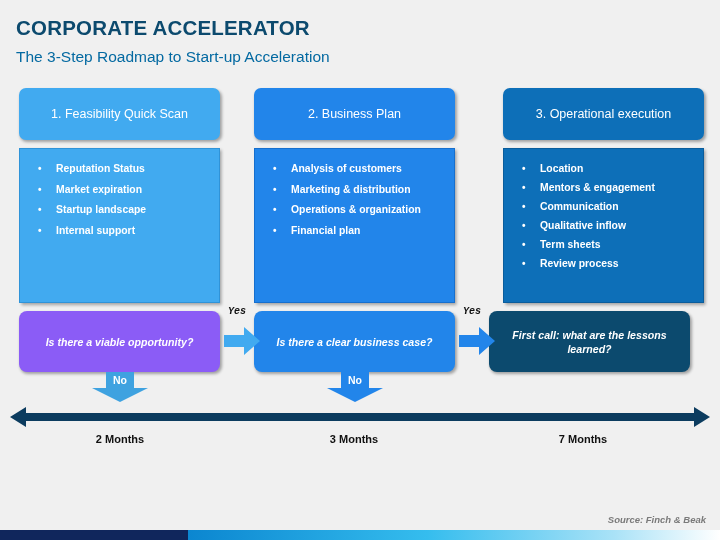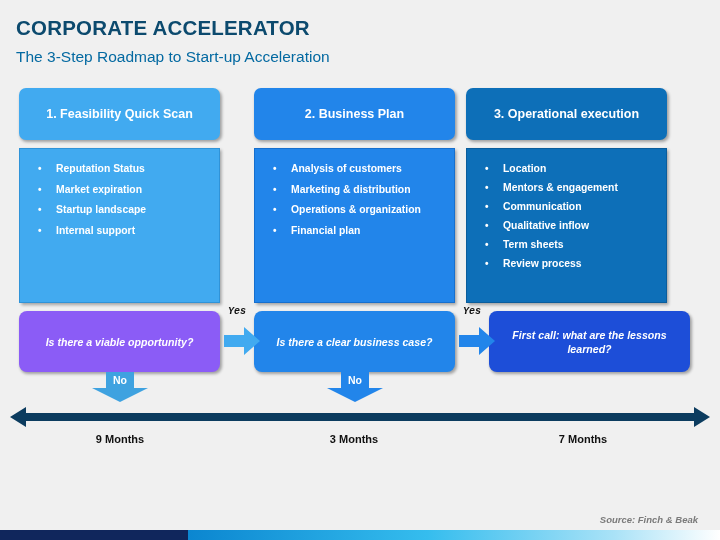--- a/index.html
+++ b/index.html
@@ -33,30 +33,30 @@
     width: 620px;
     font-size: 15.5px;
     font-weight: normal;
     color: #0369a1;
   }
 
   
   .col { position: absolute; top: 88px; width: 201px; }
   #col-0 { left: 19px; }
   #col-1 { left: 254px; }
-  #col-2 { left: 466px; }
+  #col-2 { left: 503px; }
 
   .col-header {
     height: 52px;
     border-radius: 7px;
     display: flex;
     align-items: center;
     justify-content: center;
     color: #ffffff;
-    font-weight: bold;
+    font-weight: normal;
     font-size: 12.5px;
     text-align: center;
     box-shadow: 1.5px 2px 3px rgba(0,0,0,0.33);
     box-sizing: border-box;
     padding: 0 6px;
   }
 
   .col-list {
     margin-top: 8px;
     height: 155px;
@@ -152,21 +152,21 @@
     font-weight: bold;
     color: #111111;
   }
   #m-0 { left: 40px; }
   #m-1 { left: 274px; }
   #m-2 { left: 503px; }
 
   
   #source {
     position: absolute;
-    right: 22px; top: 514px;
+    right: 14px; top: 514px;
     font-size: 9.5px;
     font-style: italic;
     font-weight: bold;
     color: #7a7a7a;
     text-align: right;
   }
   #bottom-bar { position: absolute; left: 0; top: 530px; width: 720px; height: 10px; }
   #bar-navy { position: absolute; left: 0; top: 0; width: 188px; height: 10px; }
   #bar-grad { position: absolute; left: 188px; top: 0; width: 532px; height: 10px; }
 </style>
@@ -247,21 +247,21 @@
       </div>
       <div class="bullet-row">
         <span class="bullet-dot">•</span>
         <span class="bullet-text">Review process</span>
       </div>
     </div>
   </div>
 
   <div class="decision" id="dec-0" style="background: #8b5cf6;">Is there a viable opportunity?</div>
   <div class="decision" id="dec-1" style="background: rgb(34, 133, 234);">Is there a clear business case?</div>
-  <div class="decision" id="dec-2" style="background: #1d4ed8;">First call: what are the lessons learned?</div>
+  <div class="decision" id="dec-2" style="background: #0c4a6e;">First call: what are the lessons learned?</div>
 
   <div class="yes-group" id="yes-0">
     <div class="yes-label">Yes</div>
     <svg class="arrow-right" viewBox="0 0 36 28">
       <polygon id="ar0" points="0,8 20,8 20,0 36,14 20,28 20,20 0,20" fill="#41aaf0"></polygon>
     </svg>
   </div>
   <div class="yes-group" id="yes-1">
     <div class="yes-label">Yes</div>
     <svg class="arrow-right" viewBox="0 0 36 28">
@@ -278,21 +278,21 @@
   <div class="no-group" id="no-1">
     <svg class="arrow-down" viewBox="0 0 56 30">
       <polygon id="ad1" points="14,0 42,0 42,16 56,16 28,30 0,16 14,16" fill="#2285ea"></polygon>
     </svg>
     <div class="no-label">No</div>
   </div>
 
   <svg id="timeline" viewBox="0 0 700 24">
     <polygon id="tl-shape" points="0,12 16,2 16,8 684,8 684,2 700,12 684,22 684,16 16,16 16,22" fill="#0c3c5f"></polygon>
   </svg>
-  <div class="month" id="m-0">9 Months</div>
+  <div class="month" id="m-0">2 Months</div>
   <div class="month" id="m-1">3 Months</div>
   <div class="month" id="m-2">7 Months</div>
 
   <div id="source" style="color: rgb(122, 122, 122);">Source: Finch &amp; Beak</div>
   <div id="bottom-bar">
     <div id="bar-navy" style="background: rgb(16, 38, 92);"></div>
     <div id="bar-grad" style="background: linear-gradient(to right, rgb(11, 134, 208) 0%, rgb(53, 189, 238) 45%, rgb(169, 226, 247) 80%, rgb(255, 255, 255) 100%);"></div>
   </div>
 
 </div>

